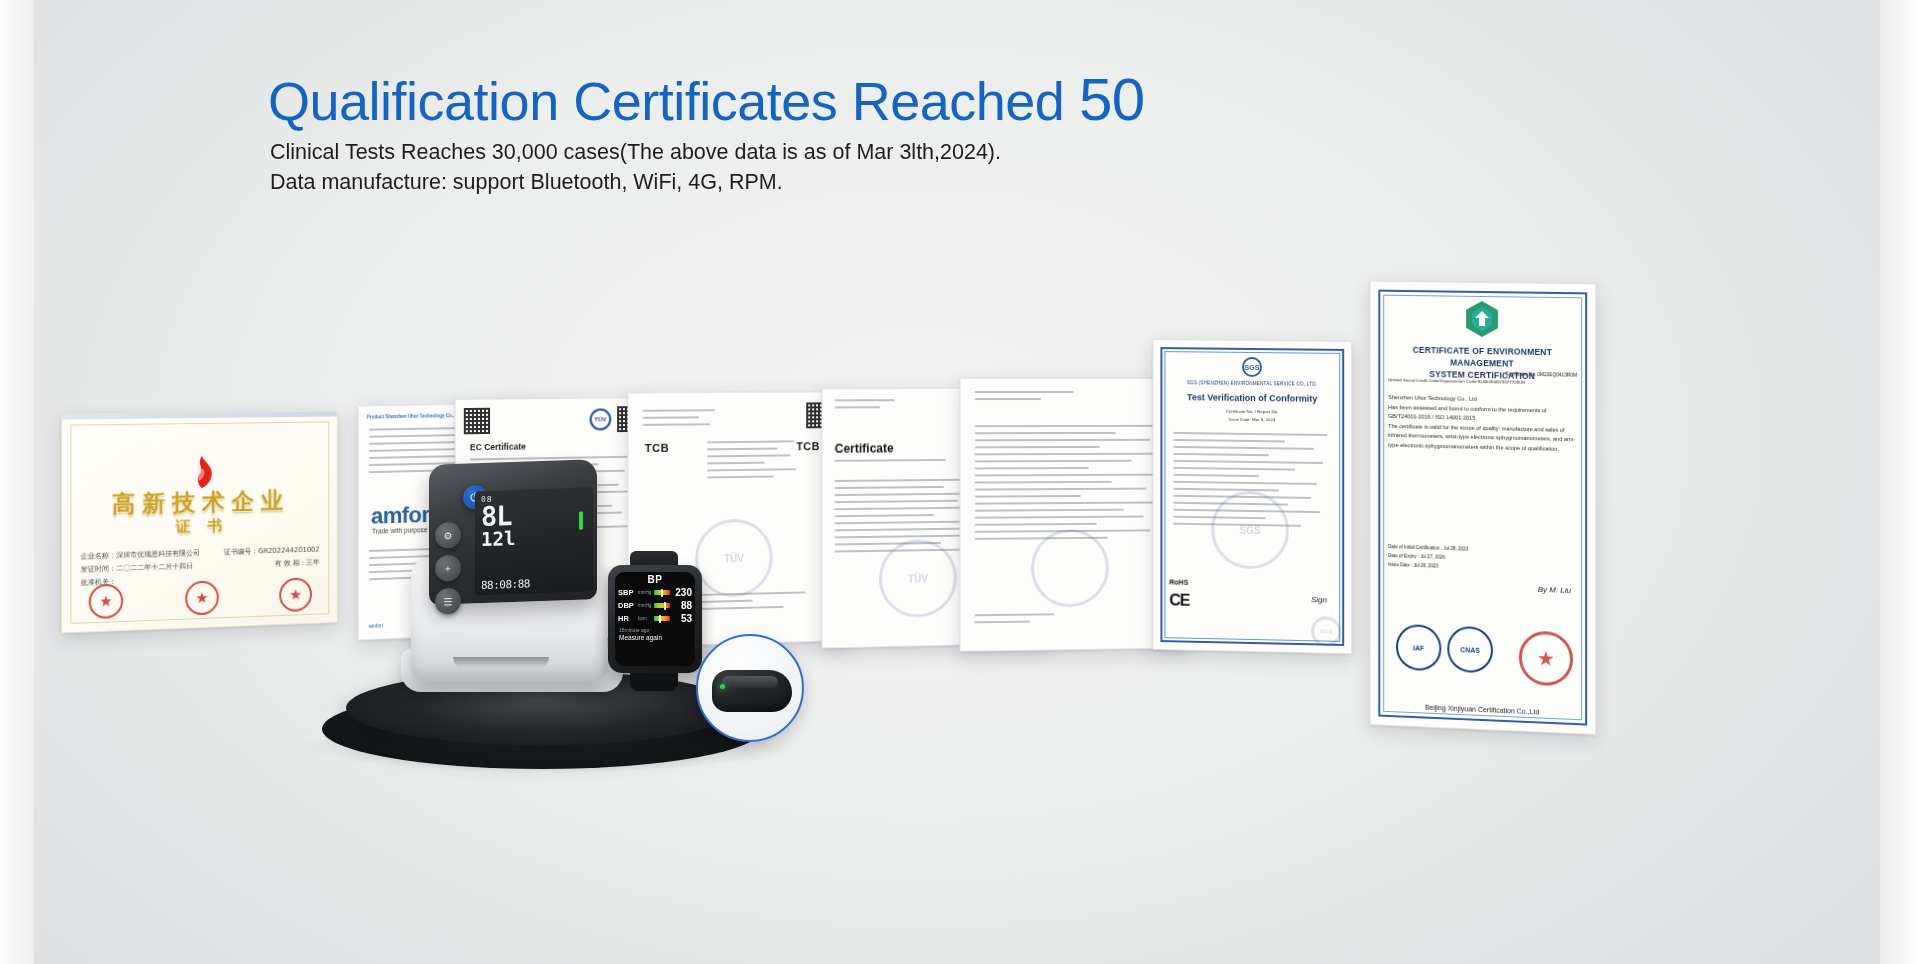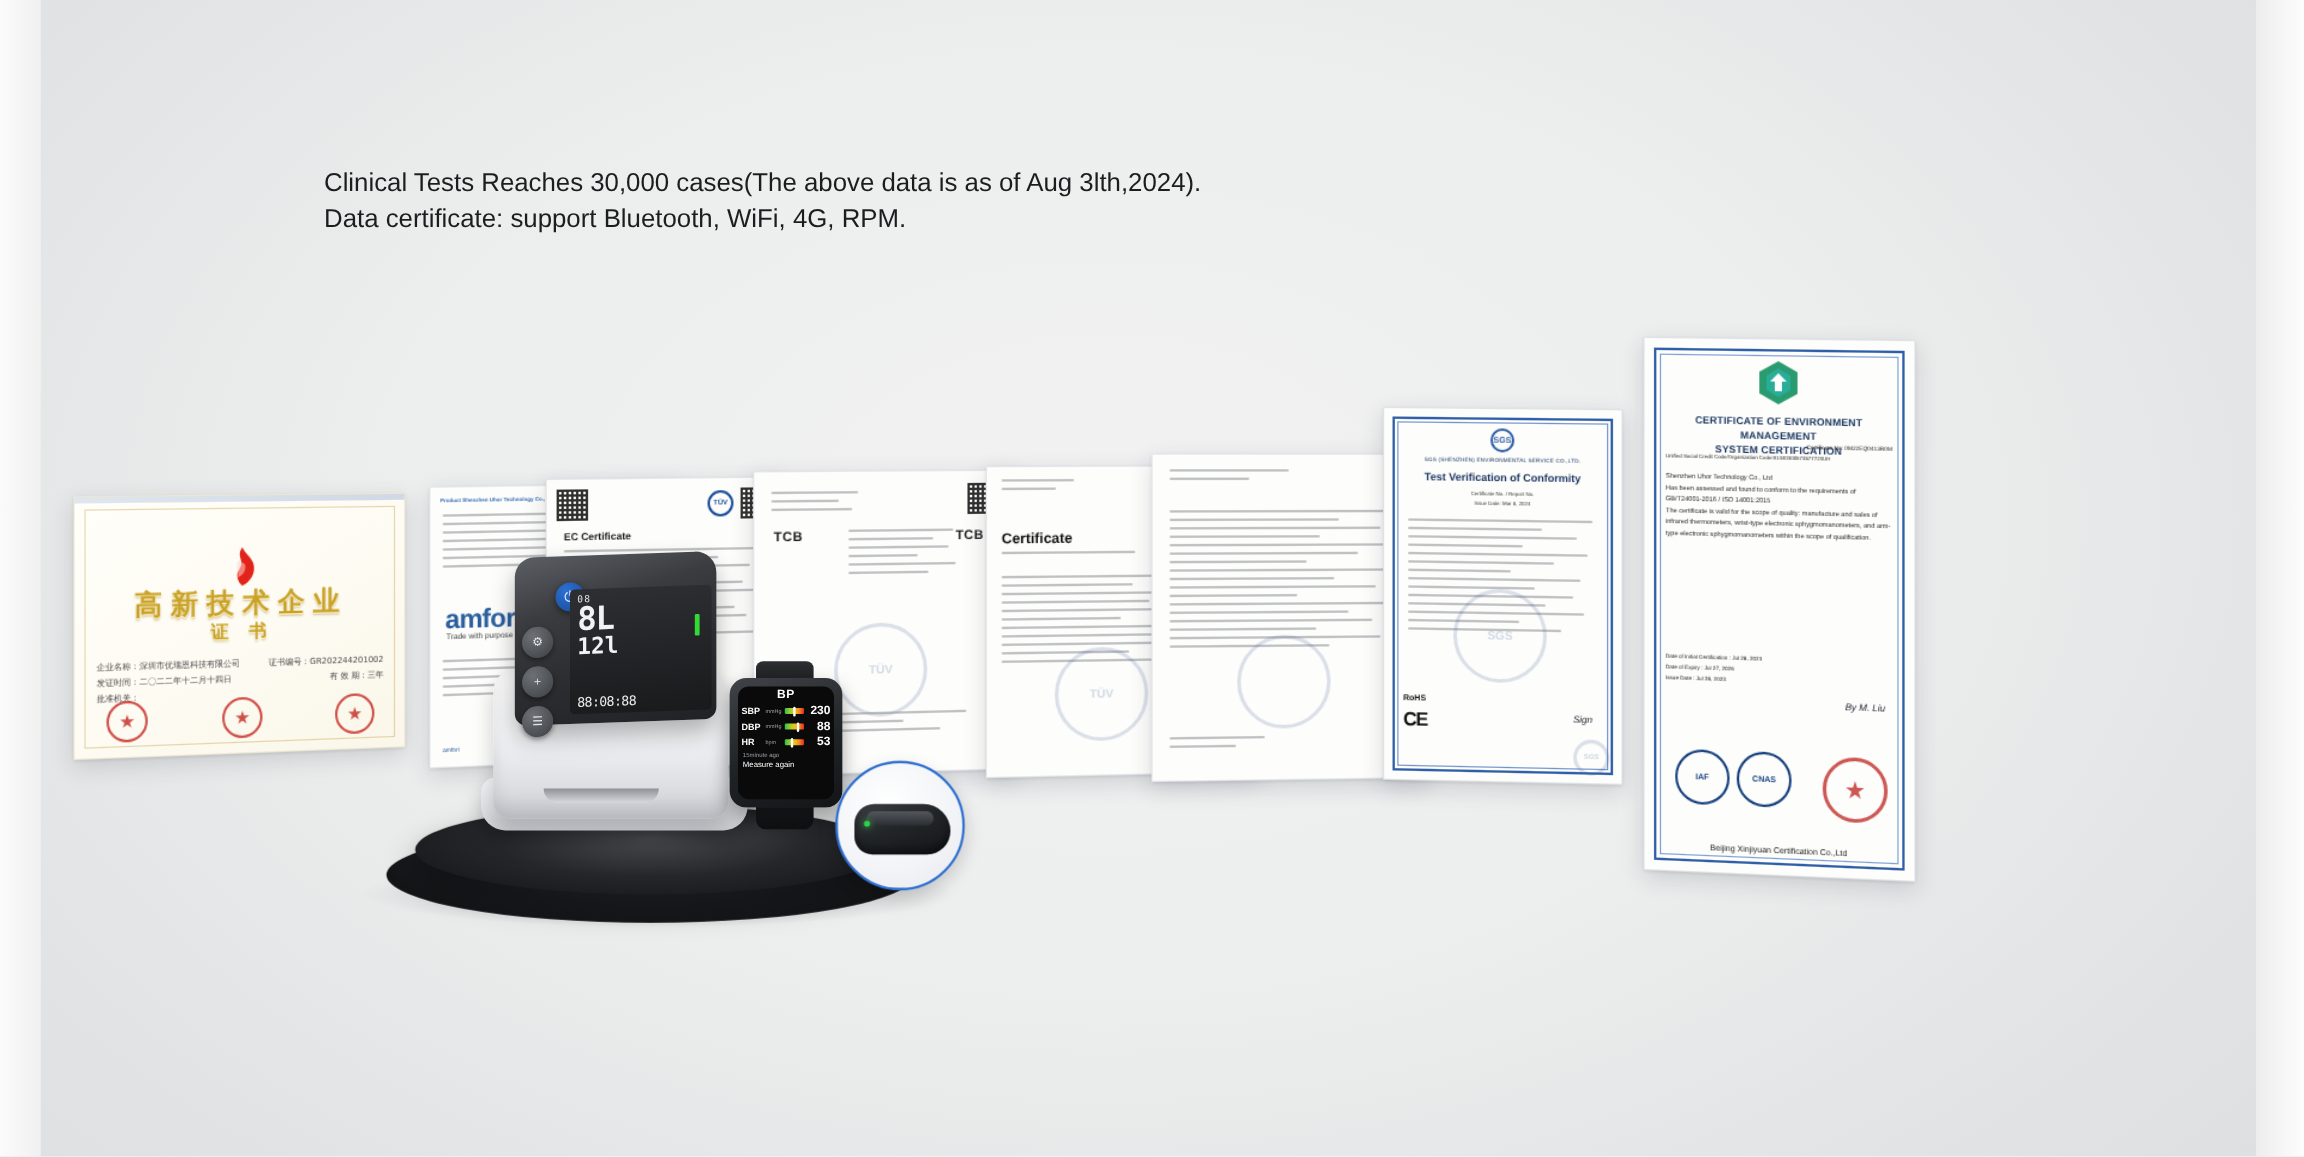--- a/index.html
+++ b/index.html
@@ -412,24 +412,27 @@
   .callout .dot {
     position:absolute; left:22px; top:48px; width:5px; height:5px; border-radius:50%;
     background:#2fd24a; box-shadow:0 0 6px #2fd24a;
   }
 </style>
 </head>
 <body>
 
 <div id="stage">
 
+  <div class="headline">
+    <span>Qualification Certificates Reached </span><span class="num">50</span>
+  </div>
 
   <div class="subtext">
-    <div>Clinical Tests Reaches 30,000 cases(The above data is as of Aug 3lth,2024).</div>
-    <div>Data certificate: support Bluetooth, WiFi, 4G, RPM.</div>
+    <div>Clinical Tests Reaches 30,000 cases(The above data is as of Mar 3lth,2024).</div>
+    <div>Data manufacture: support Bluetooth, WiFi, 4G, RPM.</div>
   </div>
 
 
   <div class="certs">
 
     <div class="cert" id="cert1">
       <div class="topline"></div>
       <div class="goldframe"></div>
       <svg class="cn-flame" width="30" height="34" viewBox="0 0 30 34">
         <path d="M15 1 C9 9 18 12 12 20 C8 26 14 33 15 33 C22 30 27 22 24 14 C22 9 17 6 15 1Z" fill="#e2231a"></path>

